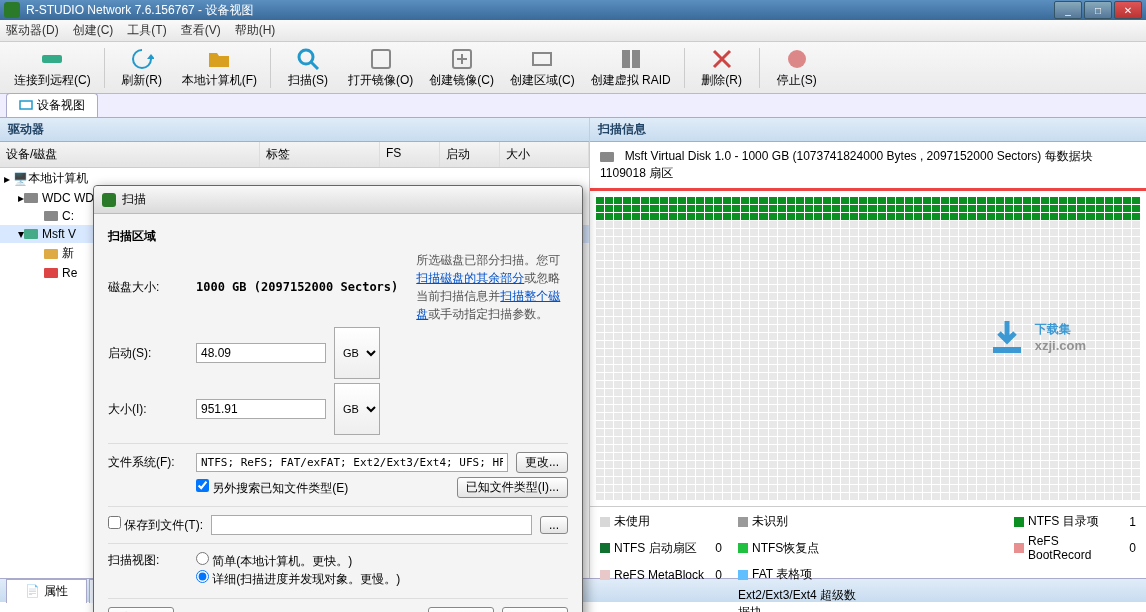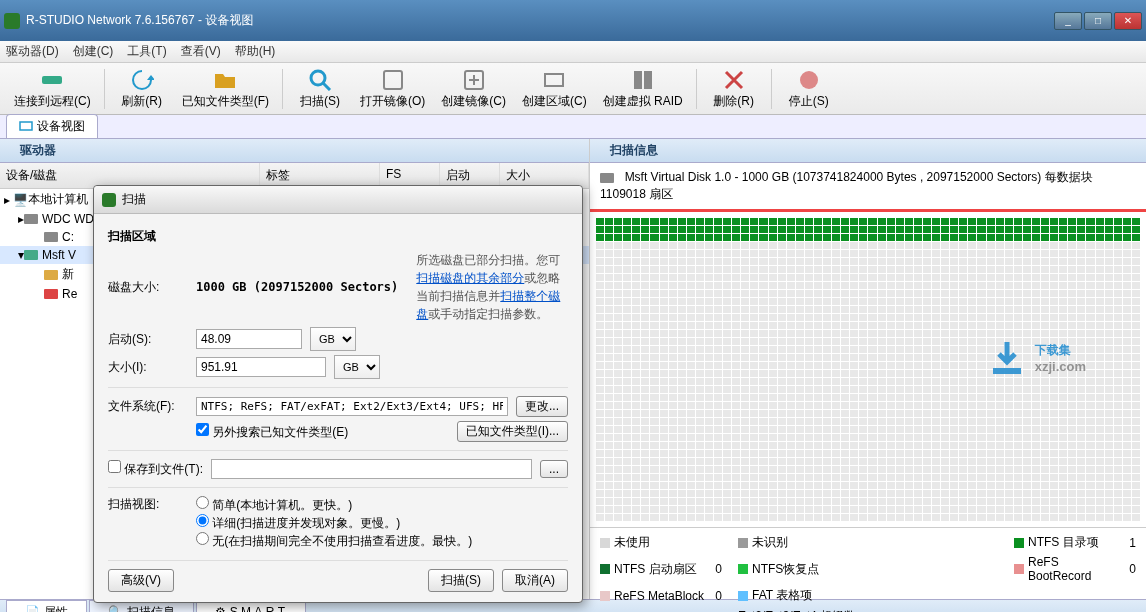--- a/index.html
+++ b/index.html
@@ -1,32 +1,32 @@
 <!DOCTYPE html>
 <html><head>
 <meta charset="utf-8">
 <style>
 *{box-sizing:border-box;margin:0;padding:0;font-family:"Microsoft YaHei",Tahoma,Arial,sans-serif;font-size:12px}
 body{background:#fff;width:1146px;height:612px;overflow:hidden;position:relative}
-.titlebar{height:41px;background:linear-gradient(#5a8fc0,#3a6a9a);display:flex;align-items:center;padding:0 4px;color:#fff}
+.titlebar{height:20px;background:linear-gradient(#5a8fc0,#3a6a9a);display:flex;align-items:center;padding:0 4px;color:#fff}
 .titlebar .icon{width:16px;height:16px;background:#2a7a2a;border-radius:3px;margin-right:6px}
 .titlebar .winbtns{margin-left:auto;display:flex;gap:2px}
 .titlebar .wb{width:28px;height:18px;background:linear-gradient(#8ab,#579);border:1px solid #356;border-radius:2px;display:flex;align-items:center;justify-content:center;color:#fff;font-size:10px}
 .titlebar .wb.close{background:linear-gradient(#d55,#b33)}
 .menubar{height:22px;background:linear-gradient(#fafafa,#e8e8e8);border-bottom:1px solid #ccc;display:flex;align-items:center;padding:0 6px;gap:14px;color:#333}
 .toolbar{height:52px;background:linear-gradient(#f8f8f8,#eaeaea);border-bottom:1px solid #bbb;display:flex;align-items:center;padding:4px 8px;gap:4px}
 .tbtn{display:flex;flex-direction:column;align-items:center;justify-content:center;min-width:60px;height:46px;padding:2px 6px;cursor:pointer;border-radius:3px}
 .tico{width:24px;height:24px;margin-bottom:2px}
 .tsep{width:1px;height:40px;background:#ccc;margin:0 3px}
 .tabbar{height:24px;background:#eef;border-bottom:1px solid #aac;display:flex;align-items:flex-end;padding:0 6px}
 .tab{padding:3px 12px;background:#fff;border:1px solid #aac;border-bottom:none;border-radius:4px 4px 0 0;margin-right:3px;display:flex;align-items:center;gap:4px}
 .content{display:flex;height:460px}
 .left{width:590px;border-right:1px solid #ccc;display:flex;flex-direction:column}
 .right{flex:1;display:flex;flex-direction:column}
-.panehdr{background:linear-gradient(#e0ecf8,#c8dcf0);padding:3px 20px;border-bottom:1px solid #aac;font-weight:bold;color:#246}
+.panehdr{background:linear-gradient(#e0ecf8,#c8dcf0);padding:3px 8px;border-bottom:1px solid #aac;font-weight:bold;color:#246}
 .thdr{display:flex;background:linear-gradient(#f4f4f4,#e4e4e4);border-bottom:1px solid #ccc}
 .thdr>div{padding:4px 6px;border-right:1px solid #ddd}
 .tree{flex:1;background:#fff;overflow:auto;font-size:12px}
 .tree .row{display:flex;align-items:center;padding:2px 4px}
 .drv-ico{width:14px;height:10px;background:#888;border-radius:1px;margin-right:4px;display:inline-block}
 .scaninfo{padding:6px 10px;font-family:monospace;font-size:11px;border-bottom:3px solid #ef4444}
 .blockmap{flex:1;padding:6px;position:relative;background:#fff}
 .grid{display:grid;grid-template-columns:repeat(60,1fr);gap:1px;width:100%}
 .cell{height:7px;background:#e8e8e8}
 .cell.g{background:#0a9020}
@@ -40,21 +40,21 @@
 .btab.active{background:#eef4ff}
 
 .dlg{position:absolute;left:93px;top:185px;width:490px;background:#f4f4f4;border:1px solid #666;box-shadow:3px 3px 12px rgba(0,0,0,.4);border-radius:4px}
 .dlg .dtb{height:28px;background:linear-gradient(#f8f8f8,#dadada);border-bottom:1px solid #bbb;border-radius:4px 4px 0 0;display:flex;align-items:center;padding:0 8px;gap:6px}
 .dlg .dtb .dico{width:14px;height:14px;background:#2a7a2a;border-radius:3px}
 .dlg .body{padding:10px 14px}
 .dlg .sect{font-weight:bold;margin:4px 0 6px}
 .dlg .frow{display:flex;align-items:center;margin:4px 0;gap:8px}
 .dlg .lbl{width:80px;text-align:left}
 .dlg input[type=text]{border:1px solid #aaa;padding:2px 4px;font-size:12px;background:#fff}
-.dlg select,.dlg .combo{border:1px solid #aaa;padding:4px 4px;background:linear-gradient(#fff,#eee);font-size:11px}
+.dlg select,.dlg .combo{border:1px solid #aaa;padding:18px 4px;background:linear-gradient(#fff,#eee);font-size:11px}
 .dlg .linkish{color:#0050c8;text-decoration:underline;cursor:pointer}
 .dlg .btn{padding:2px 12px;border:1px solid #888;background:linear-gradient(#fff,#e4e4e4);border-radius:3px;cursor:pointer}
 .dlg .btn.small{padding:1px 8px}
 .dlg .btnrow{display:flex;justify-content:flex-end;gap:8px;margin-top:10px;border-top:1px solid #ddd;padding-top:8px}
 .dlg .note{color:#555;font-size:11px;line-height:1.5}
 .dlg hr{border:none;border-top:1px solid #ddd;margin:8px 0}
 </style>
 </head>
 <body>
 
@@ -87,21 +87,21 @@
   <div class="tbtn">
       <svg class="tico">
         <path d="M12 4a8 8 0 1 0 8 8h-3l4-5 4 5h-3A10 10 0 1 1 12 2z" fill="#29c"></path>
       </svg>
       <span>刷新(R)</span>
     </div>
   <div class="tbtn">
       <svg class="tico">
         <path d="M2 6h8l2 3h10v11H2z" fill="#d9a020"></path>
       </svg>
-      <span>已知文件类型(F)</span>
+      <span>本地计算机(F)</span>
     </div>
   <div class="tsep"></div>
   <div class="tbtn">
       <svg class="tico">
         <circle cx="10" cy="10" r="7" fill="none" stroke="#29c" stroke-width="3"></circle>
         <line x1="15" y1="15" x2="22" y2="22" stroke="#29c" stroke-width="3"></line>
       </svg>
       <span>扫描(S)</span>
     </div>
   <div class="tbtn">
@@ -2563,21 +2563,21 @@
     <div class="sect">扫描区域</div>
     <div class="frow">
       <span class="lbl">磁盘大小:</span>
       <b style="font-family:monospace">1000 GB  (2097152000 Sectors)</b>
       <span class="note" style="margin-left:10px;flex:1">
         <span>所选磁盘已部分扫描。您可</span><span class="linkish">扫描磁盘的其余部分</span><span>或忽略当前扫描信息并</span><span class="linkish">扫描整个磁盘</span><span>或手动指定扫描参数。</span>
       </span>
     </div>
     <div class="frow">
       <span class="lbl">启动(S):</span>
-      <input type="text" style="width: 106px;" value="48.09">
+      <input type="text" style="width: 130px;" value="48.09">
       <select class="combo"><option>GB</option></select>
     </div>
     <div class="frow">
       <span class="lbl">大小(I):</span>
       <input type="text" style="width: 130px;" value="951.91">
       <select class="combo"><option>GB</option></select>
     </div>
     <hr>
     <div class="frow">
       <span class="lbl">文件系统(F):</span>
@@ -2595,21 +2595,20 @@
       <label><input type="checkbox" style=""> <span>保存到文件(T):</span></label>
       <input type="text" style="flex: 1 1 0%;" disabled="">
       <button class="btn small">...</button>
     </div>
     <hr>
     <div class="frow" style="align-items:flex-start">
       <span class="lbl">扫描视图:</span>
       <div>
         <label><input type="radio" name="sv" style=""> <span>简单(本地计算机。更快。)</span></label><br>
         <label><input type="radio" name="sv" checked="" style=""> <span>详细(扫描进度并发现对象。更慢。)</span></label><br>
-        <label><input type="radio" name="sv" style=""> <span>无(在扫描期间完全不使用扫描查看进度。最快。)</span></label>
       </div>
     </div>
     <div class="btnrow">
       <button class="btn" style="margin-right:auto">高级(V)</button>
       <button class="btn">扫描(S)</button>
       <button class="btn">取消(A)</button>
     </div>
   </div>
 </div>
 

